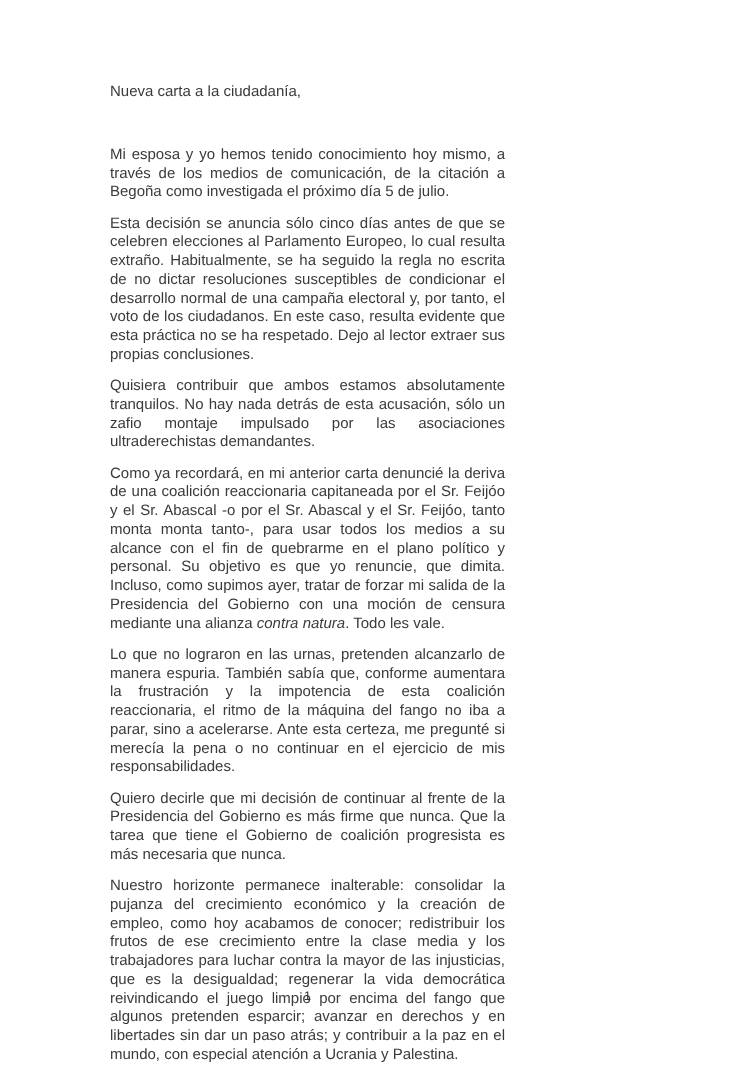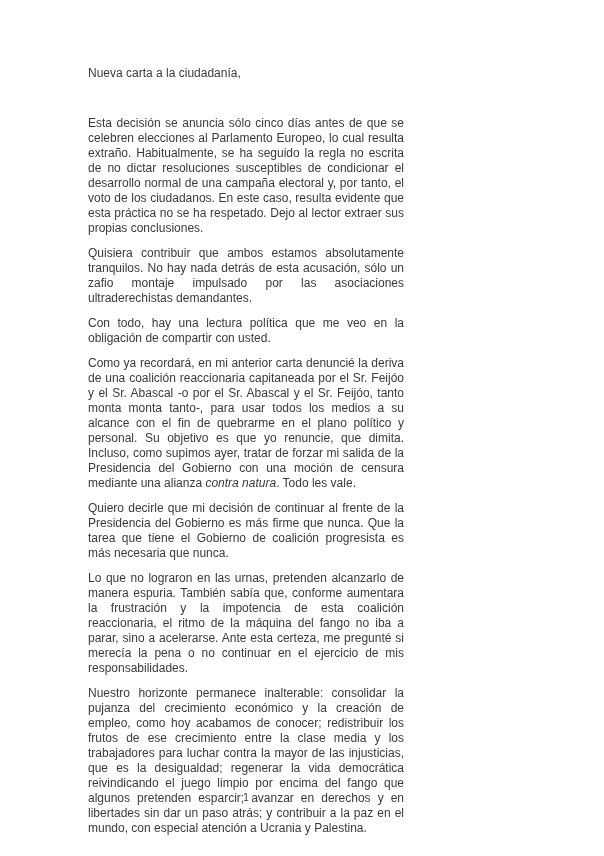--- a/index.html
+++ b/index.html
@@ -49,30 +49,30 @@
     color: #333333;
   }
 </style>
 </head>
 <body>
 
 <div class="page">
 
   <p class="letter-title">Nueva carta a la ciudadanía,</p>
 
+  <p class="para">Mi esposa y yo hemos tenido conocimiento hoy mismo, a través de los medios de comunicación, de la citación a Begoña como investigada el próximo día 5 de julio.</p>
 
   <p class="para">Esta decisión se anuncia sólo cinco días antes de que se celebren elecciones al Parlamento Europeo, lo cual resulta extraño. Habitualmente, se ha seguido la regla no escrita de no dictar resoluciones susceptibles de condicionar el desarrollo normal de una campaña electoral y, por tanto, el voto de los ciudadanos. En este caso, resulta evidente que esta práctica no se ha respetado. Dejo al lector extraer sus propias conclusiones.</p>
 
   <p class="para">Quisiera contribuir que ambos estamos absolutamente tranquilos. No hay nada detrás de esta acusación, sólo un zafio montaje impulsado por las asociaciones ultraderechistas demandantes.</p>
 
-  <p class="para">Con todo, hay una lectura política que me veo en la obligación de compartir con usted.</p>
 
   <p class="para"><span>Como ya recordará, en mi anterior carta denuncié la deriva de una coalición reaccionaria capitaneada por el Sr. Feijóo y el Sr. Abascal -o por el Sr. Abascal y el Sr. Feijóo, tanto monta monta tanto-, para usar todos los medios a su alcance con el fin de quebrarme en el plano político y personal. Su objetivo es que yo renuncie, que dimita. Incluso, como supimos ayer, tratar de forzar mi salida de la Presidencia del Gobierno con una moción de censura mediante una alianza </span><em>contra natura</em><span>. Todo les vale.</span></p>
 
+  <p class="para">Lo que no lograron en las urnas, pretenden alcanzarlo de manera espuria. También sabía que, conforme aumentara la frustración y la impotencia de esta coalición reaccionaria, el ritmo de la máquina del fango no iba a parar, sino a acelerarse. Ante esta certeza, me pregunté si merecía la pena o no continuar en el ejercicio de mis responsabilidades.</p>
+
   <p class="para">Quiero decirle que mi decisión de continuar al frente de la Presidencia del Gobierno es más firme que nunca. Que la tarea que tiene el Gobierno de coalición progresista es más necesaria que nunca.</p>
-
-  <p class="para">Lo que no lograron en las urnas, pretenden alcanzarlo de manera espuria. También sabía que, conforme aumentara la frustración y la impotencia de esta coalición reaccionaria, el ritmo de la máquina del fango no iba a parar, sino a acelerarse. Ante esta certeza, me pregunté si merecía la pena o no continuar en el ejercicio de mis responsabilidades.</p>
 
   <p class="para">Nuestro horizonte permanece inalterable: consolidar la pujanza del crecimiento económico y la creación de empleo, como hoy acabamos de conocer; redistribuir los frutos de ese crecimiento entre la clase media y los trabajadores para luchar contra la mayor de las injusticias, que es la desigualdad; regenerar la vida democrática reivindicando el juego limpio por encima del fango que algunos pretenden esparcir; avanzar en derechos y en libertades sin dar un paso atrás; y contribuir a la paz en el mundo, con especial atención a Ucrania y Palestina.</p>
 
   <div class="page-number">1</div>
 
 </div>
 
 </body></html>

